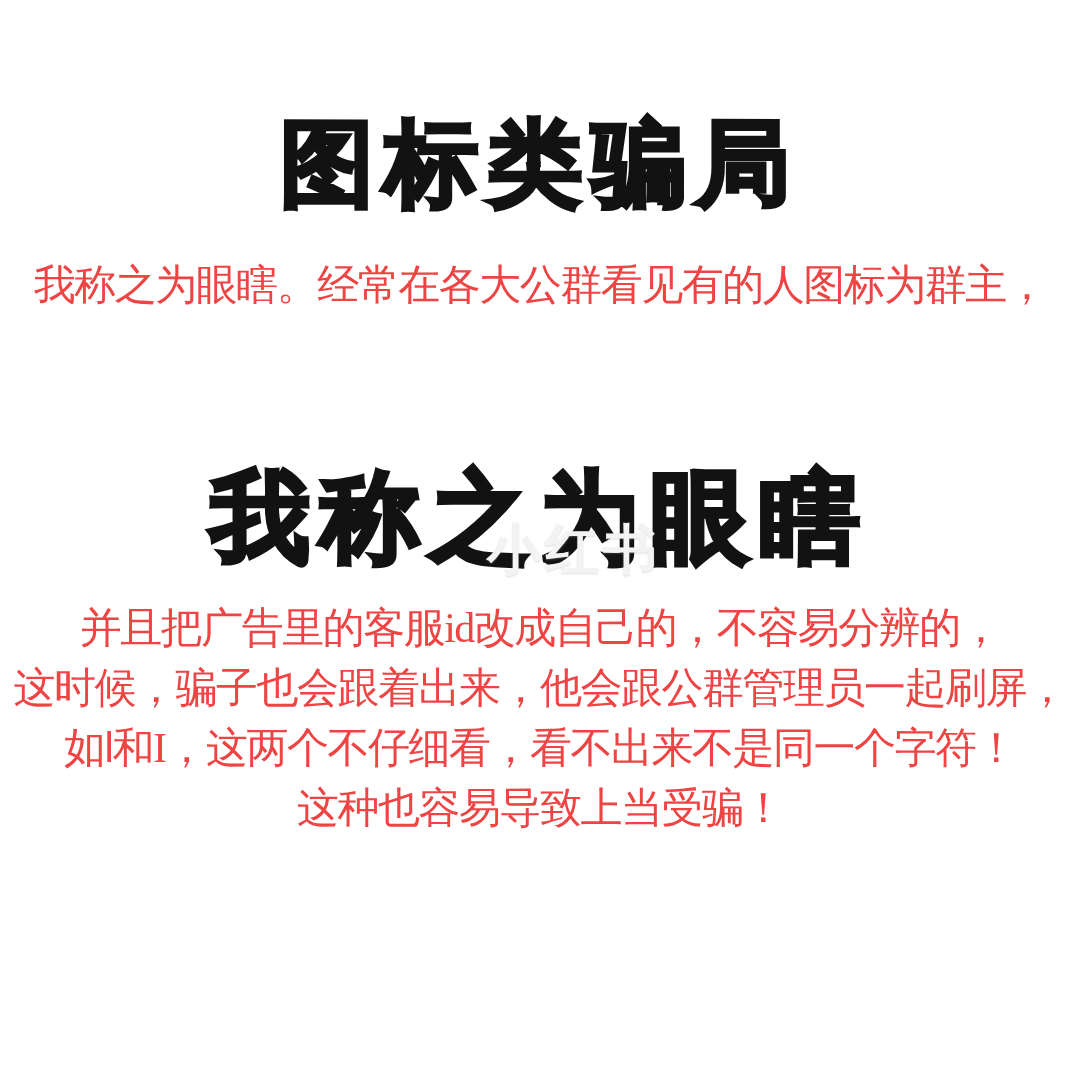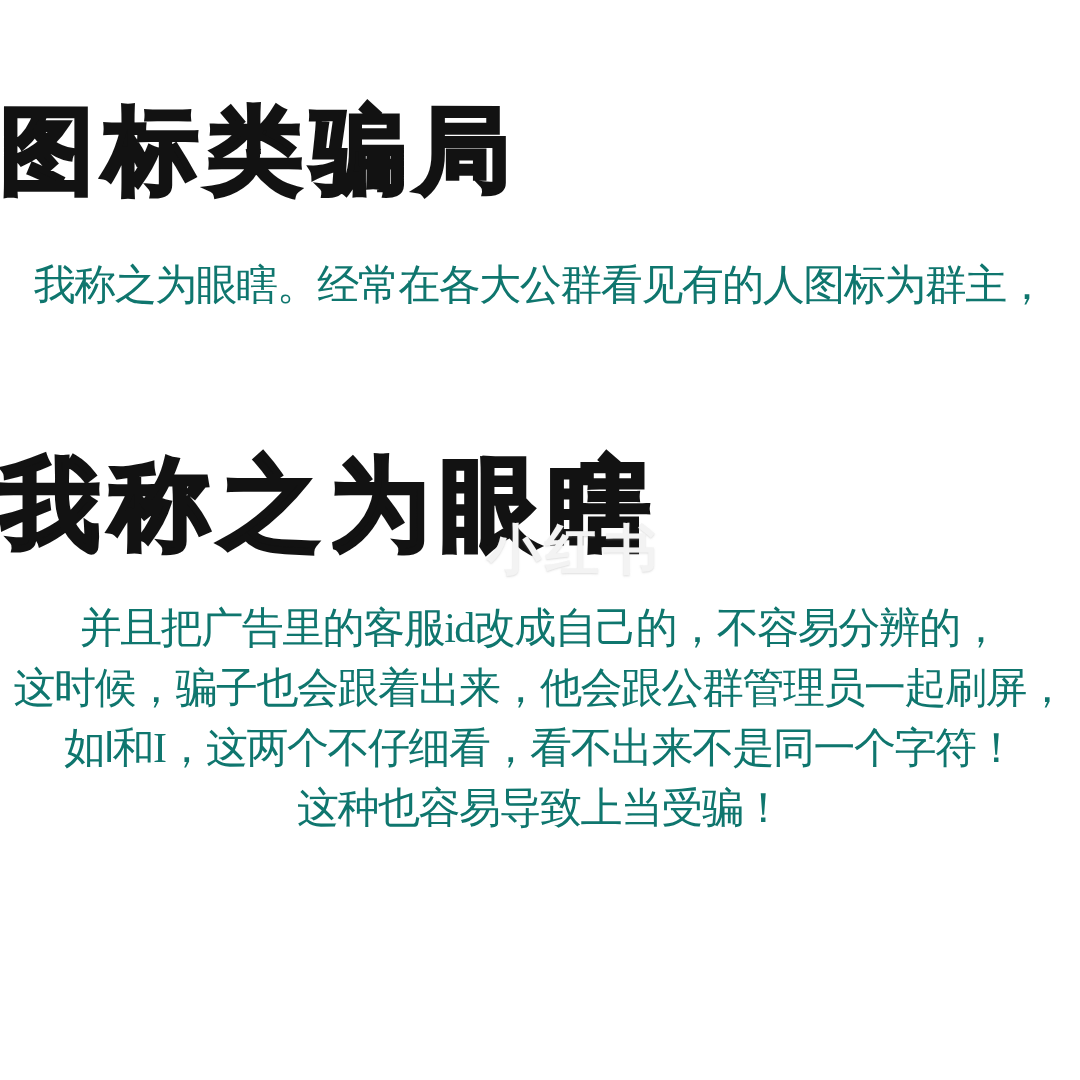--- a/index.html
+++ b/index.html
@@ -9,37 +9,39 @@
     height: 1080px;
     background: #ffffff;
     color: #121212;
     font-family: "Liberation Sans", sans-serif;
     overflow: hidden;
   }
   .heading {
     position: absolute;
     left: 0;
     width: 100%;
+    text-align: center;
     font-weight: 900;
     color: #121212;
     -webkit-text-stroke: 4px #121212;
     letter-spacing: 10px;
     line-height: 1;
     white-space: nowrap;
+    margin-top: 13px;
   }
   .heading-1 { top: 104px; font-size: 94px; }
   .heading-2 { top: 454px; font-size: 100px; }
   .paragraph {
     position: absolute;
     left: 0;
     width: 100%;
     text-align: center;
     font-size: 42px;
     letter-spacing: -1.5px;
-    color: #0f766e;
+    color: #ef4444;
   }
   .paragraph-1 { top: 256px; line-height: 58px; }
   .paragraph-2 { top: 598px; line-height: 60px; }
   .line { white-space: nowrap; }
   .serif { font-family: "Liberation Serif", serif; }
   .watermark {
     position: absolute;
     left: 487px;
     top: 514px;
     font-size: 54px;

